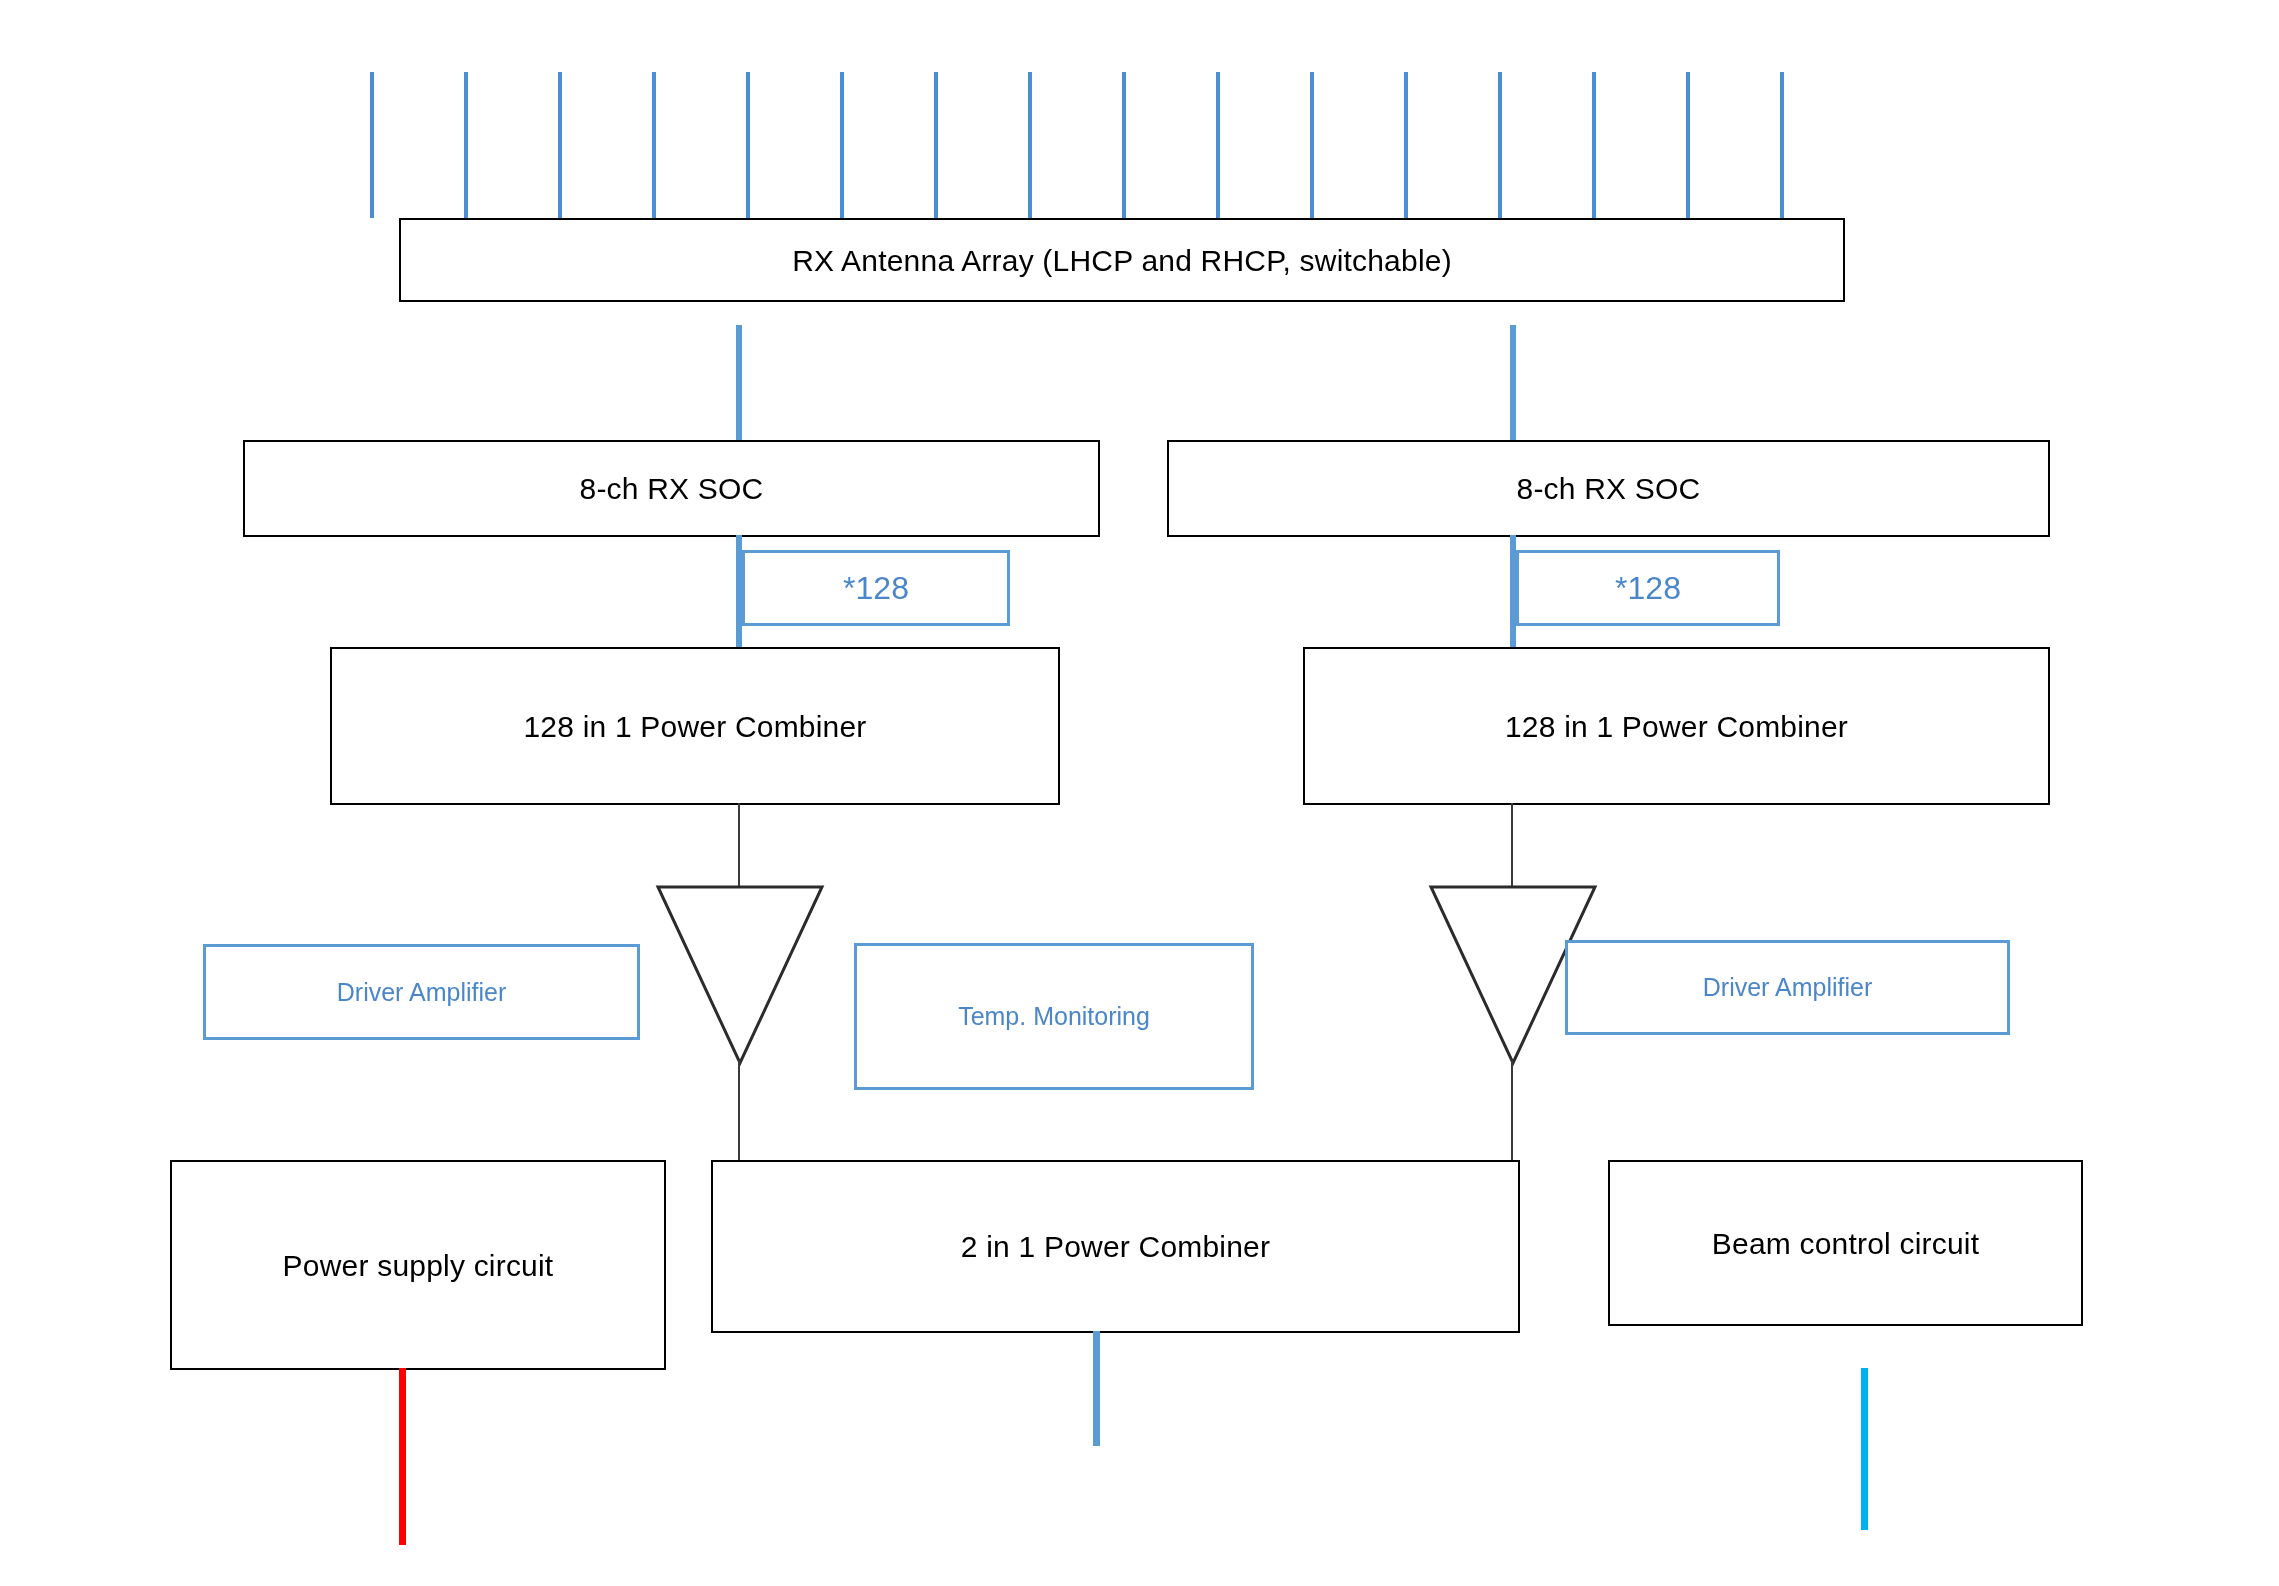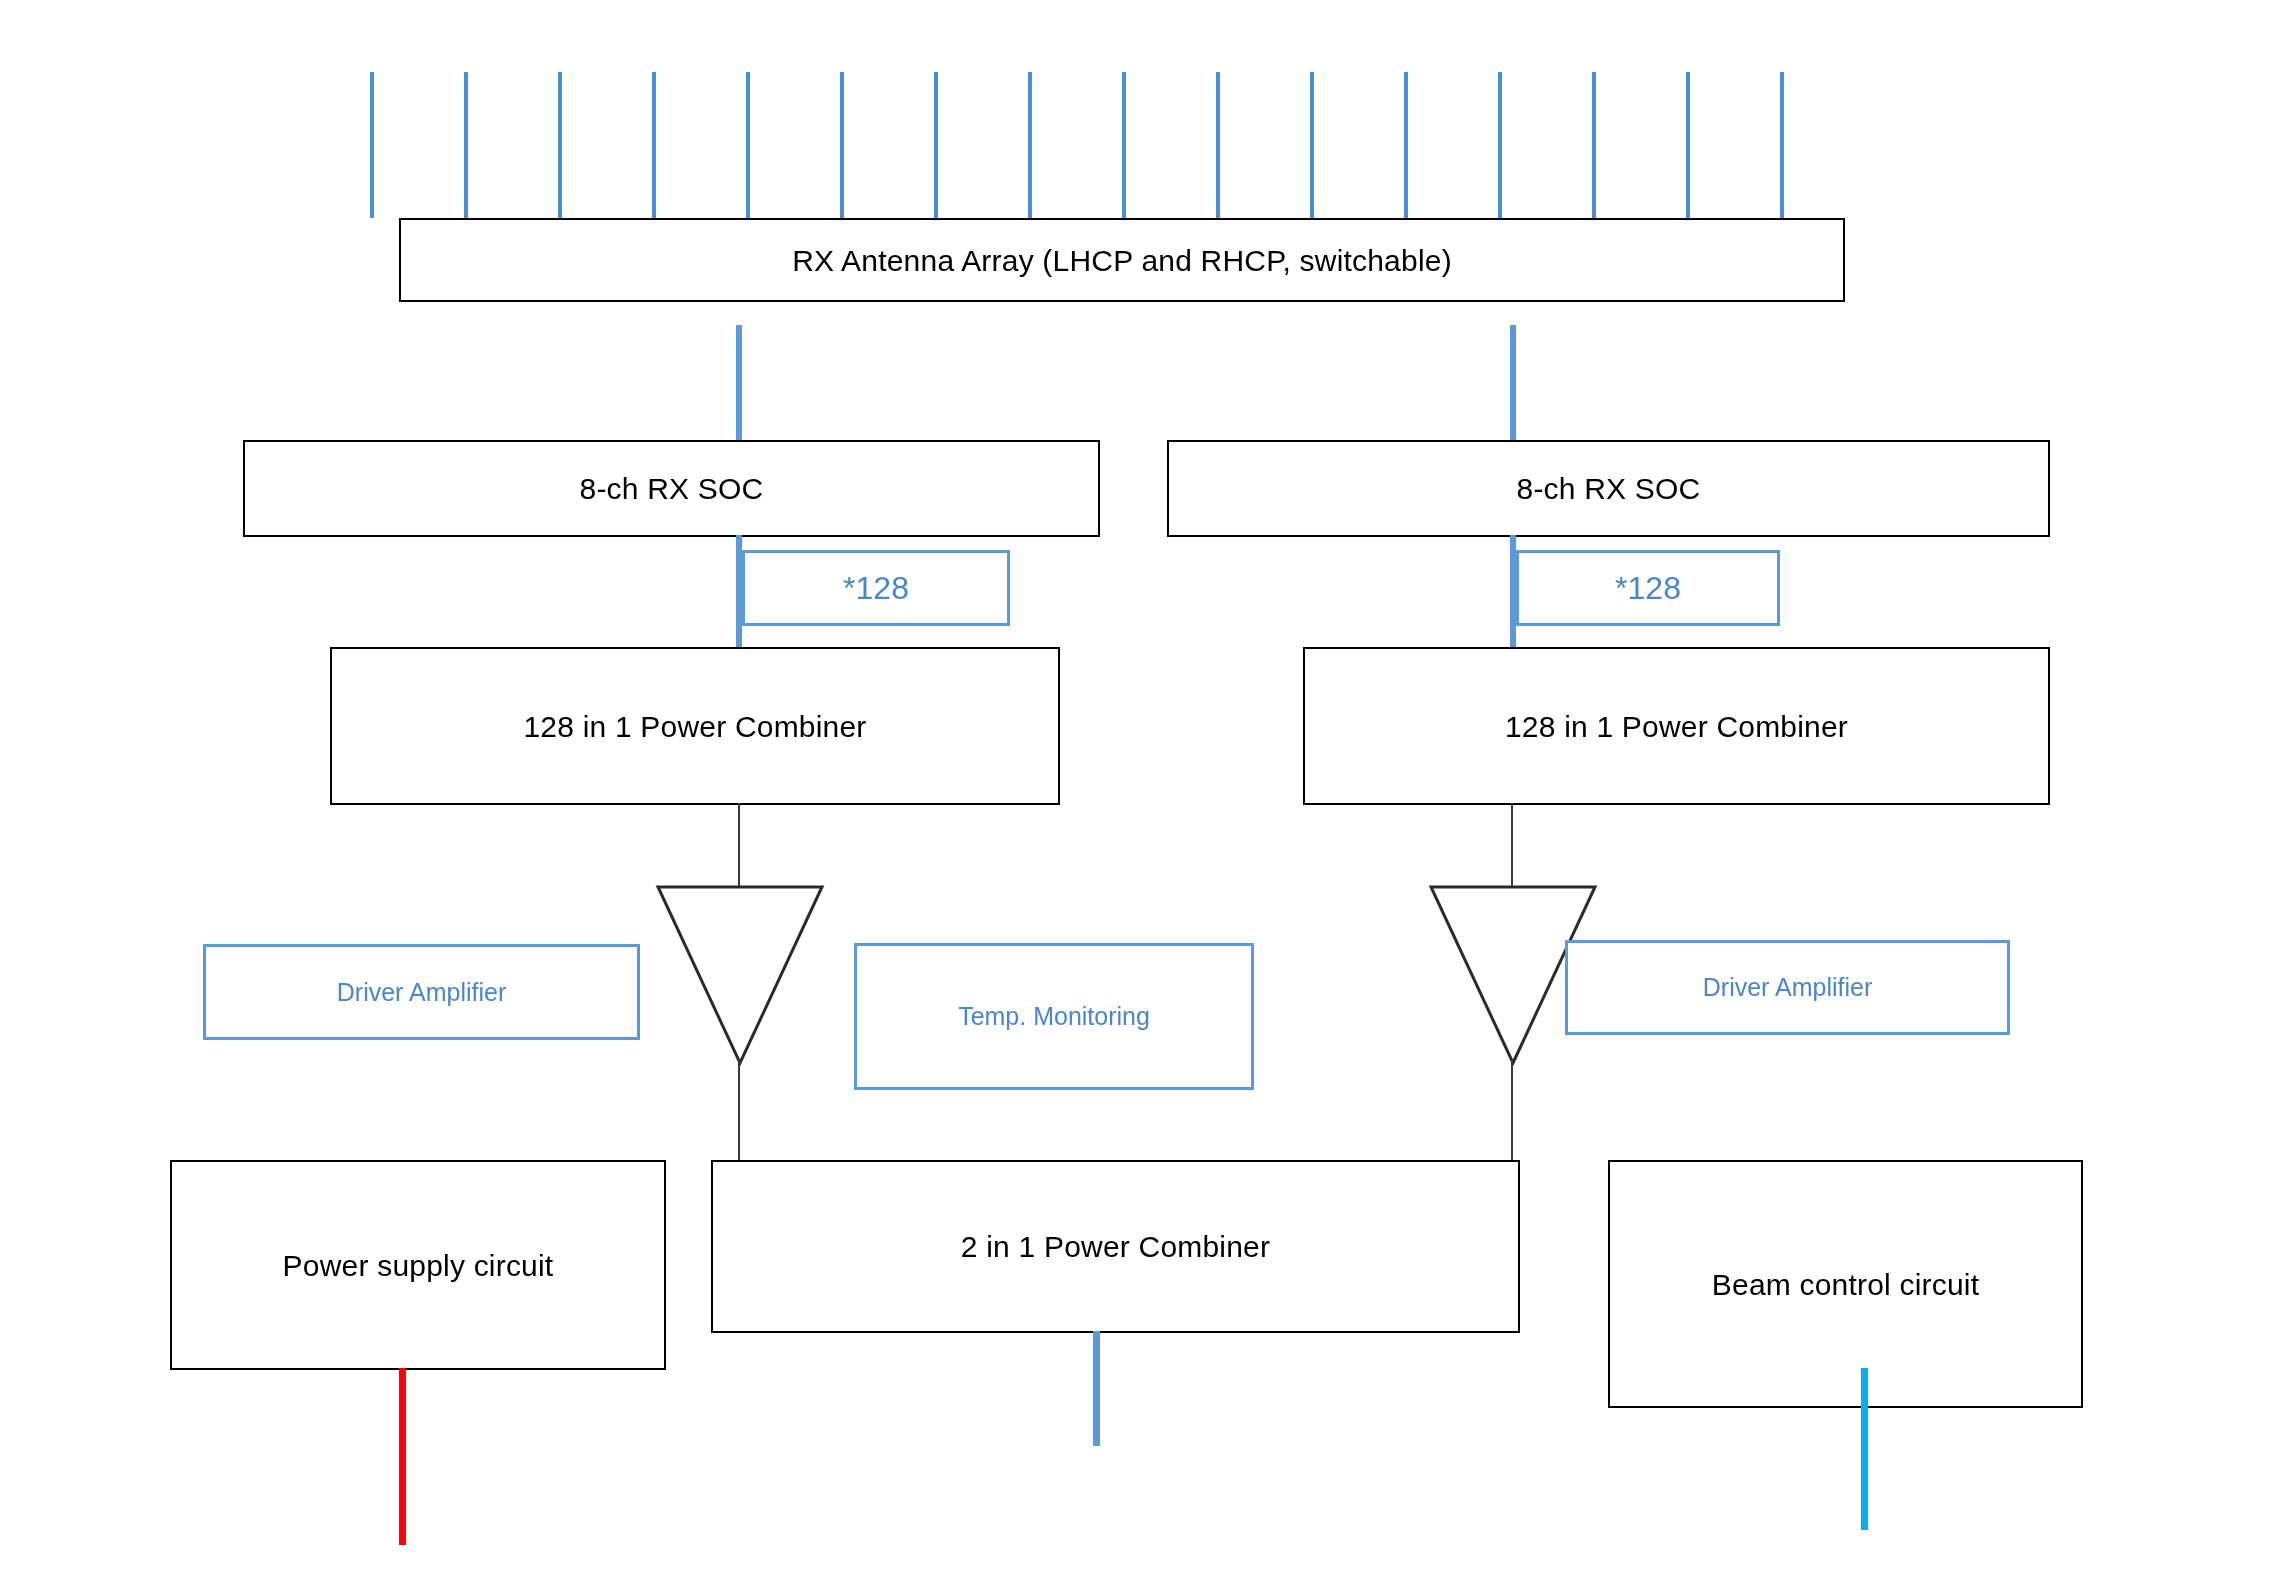--- a/index.html
+++ b/index.html
@@ -166,21 +166,21 @@
   </div>
 
   <div class="box" style="left:170px; top:1160px; width:496px; height:210px;">
     <span class="label">Power supply circuit</span>
   </div>
 
   <div class="box" style="left:711px; top:1160px; width:809px; height:173px;">
     <span class="label">2 in 1 Power Combiner</span>
   </div>
 
-  <div class="box" style="left:1608px; top:1160px; width:475px; height:248px;">
+  <div class="box" style="left:1608px; top:1160px; width:475px; height:166px;">
     <span class="label">Beam control circuit</span>
   </div>
 
   <div class="conn-red" style="left:399px; top:1368px; height:177px;"></div>
   <div class="conn-blue-out" style="left:1093px; top:1331px; height:115px;"></div>
   <div class="conn-cyan" style="left:1861px; top:1368px; height:162px;"></div>
 
 </div>
 
 </body></html>

